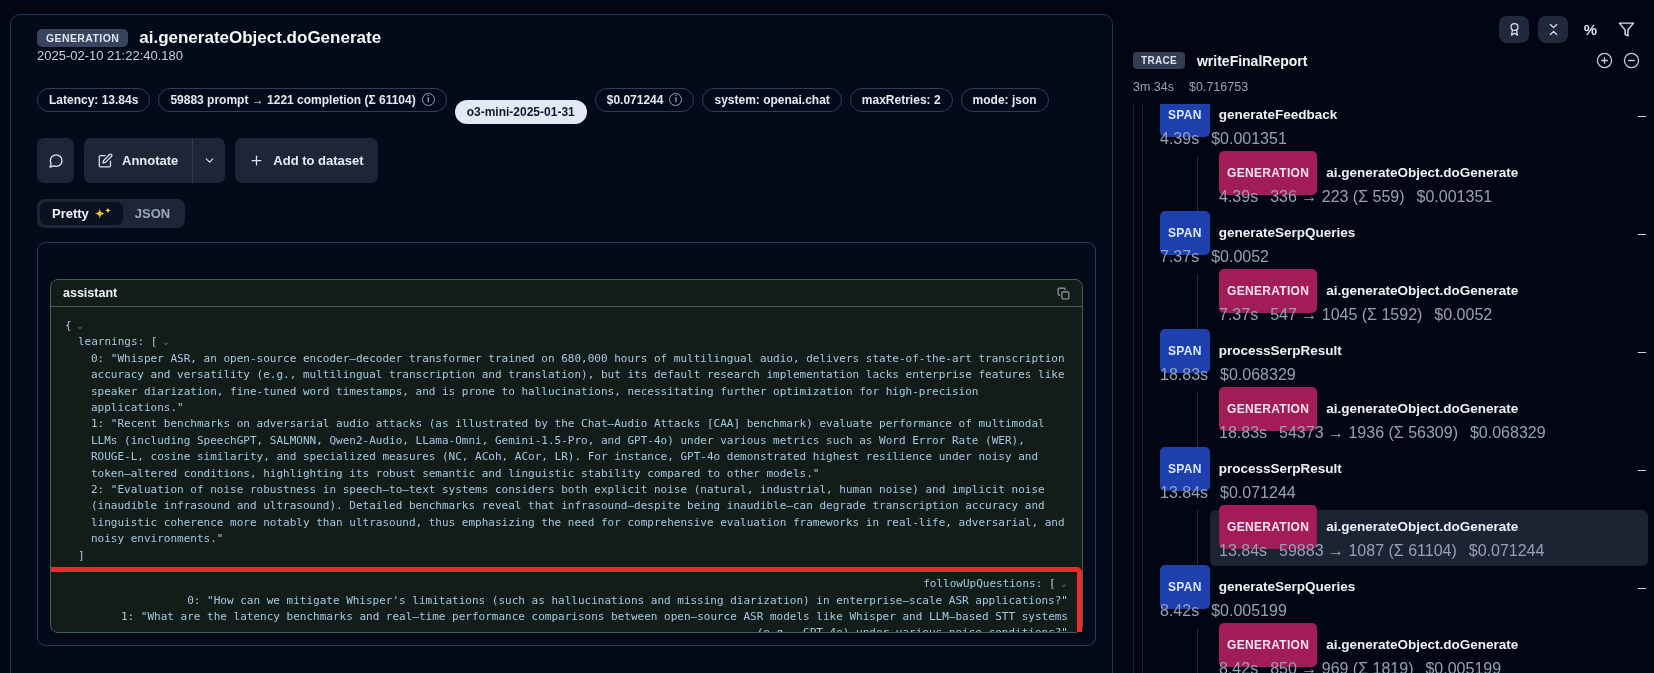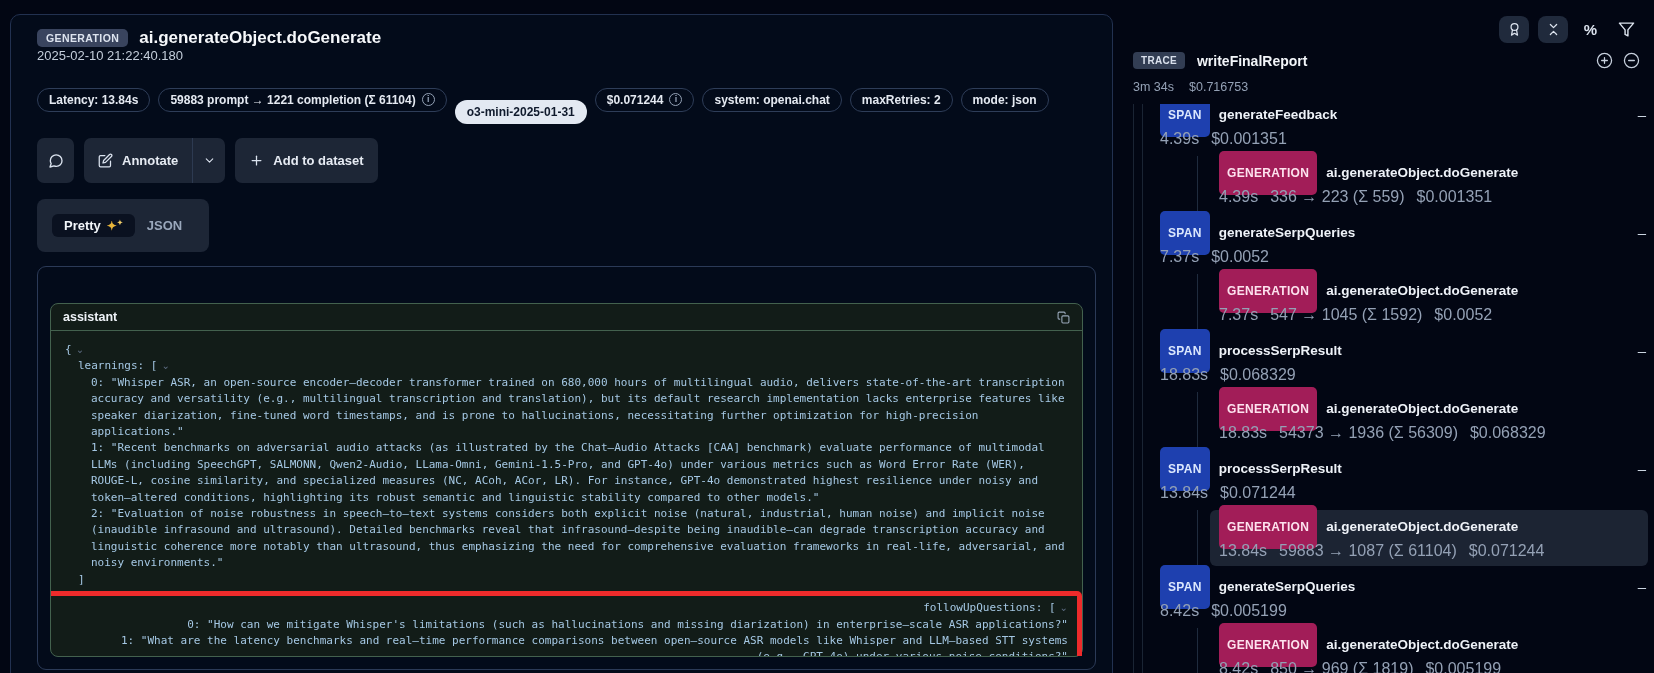--- a/index.html
+++ b/index.html
@@ -54,21 +54,21 @@
     display:inline-flex; align-items:center; gap:9px; padding:0 14px;
     font-size:13px; font-weight:700; color:#e6ebf3; cursor:pointer;
     font-family:inherit;
   }
   .icon-btn{ width:37px; padding:0; justify-content:center; }
   .split{ display:inline-flex; }
   .split .btn-left{ border-radius:7px 0 0 7px; }
   .split .btn-right{ border-radius:0 7px 7px 0; border-left:1px solid #2d3a51; width:33px; padding:0; justify-content:center; }
   .btn .g{ color:#dbe3ef; }
 
-  .toggle{ margin-top:16px; display:inline-flex; background:#1d2636; border-radius:8px; padding:15px; }
+  .toggle{ margin-top:16px; display:inline-flex; background:#1d2636; border-radius:8px; padding:3px; }
   .toggle-opt{
     padding:4px 12px; font-size:13px; font-weight:700; color:#9aa8bc;
     border-radius:6px; display:flex; align-items:center; gap:6px; cursor:pointer;
   }
   .toggle-opt.active{ background:#0a1120; color:#f1f5f9; }
   .sparkle{ color:#e9b63b; font-size:12px; line-height:1; }
   .sparkle .sp2{ font-size:7px; vertical-align:super; color:#f3cf6b; }
 
   .content-box{
     margin:14px 16px 0 26px; height:404px;

